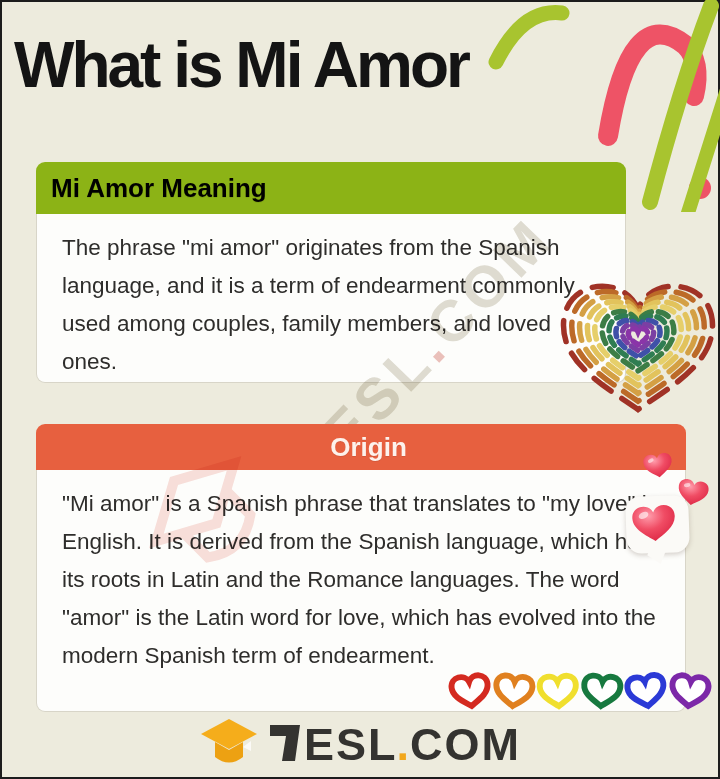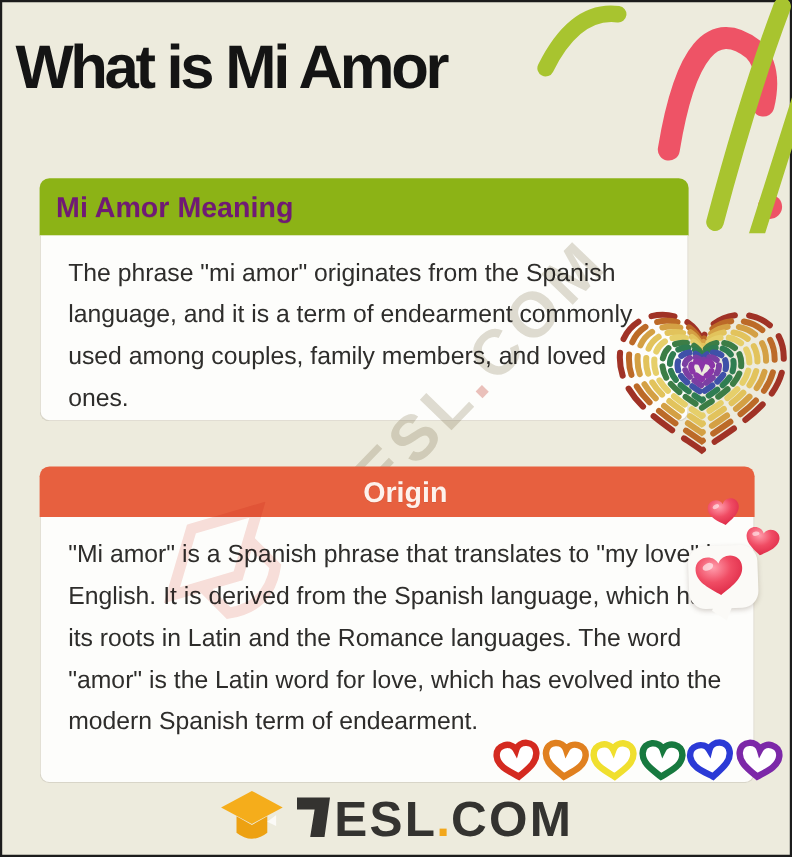--- a/index.html
+++ b/index.html
@@ -6,30 +6,30 @@
   html,body { background:#888; }
   .page {
     position:relative; width:720px; height:779px; margin:0 auto;
     background:#edebdd; overflow:hidden;
     font-family:"Liberation Sans", sans-serif;
     box-shadow: inset 0 0 0 2px #1c1c1c;
   }
   
   .title {
     position:absolute; left:14px; top:28px; z-index:2;
-    font-size:56px; font-weight:800; letter-spacing:-3px; color:#141414;
+    font-size:64px; font-weight:800; letter-spacing:-3px; color:#141414;
     white-space:nowrap;
   }
   
   .swirl { position:absolute; right:0; top:0; width:242px; height:212px; z-index:1; }
   
   .card { position:absolute; left:36px; }
   .card-header {
     border-radius:9px 9px 0 0; display:flex; align-items:center;
-    padding-left:15px; font-weight:700; font-size:26px; color:#701a75;
+    padding-left:15px; font-weight:700; font-size:26px; color:#000000;
     text-shadow:0 1px 0 rgba(0,0,0,.08);
   }
   .card-body {
     background:#fdfdfb; border:1px solid #d8d5c8; border-top:none;
     border-radius:0 0 9px 9px; padding:15px 24px 0 25px;
     font-size:22.5px; line-height:38px; color:#2e2d2b;
   }
   #card-meaning { top:162px; width:590px; z-index:1; }
   #card-meaning .card-header { height:52px; }
   #card-meaning .card-body { height:169px; }

